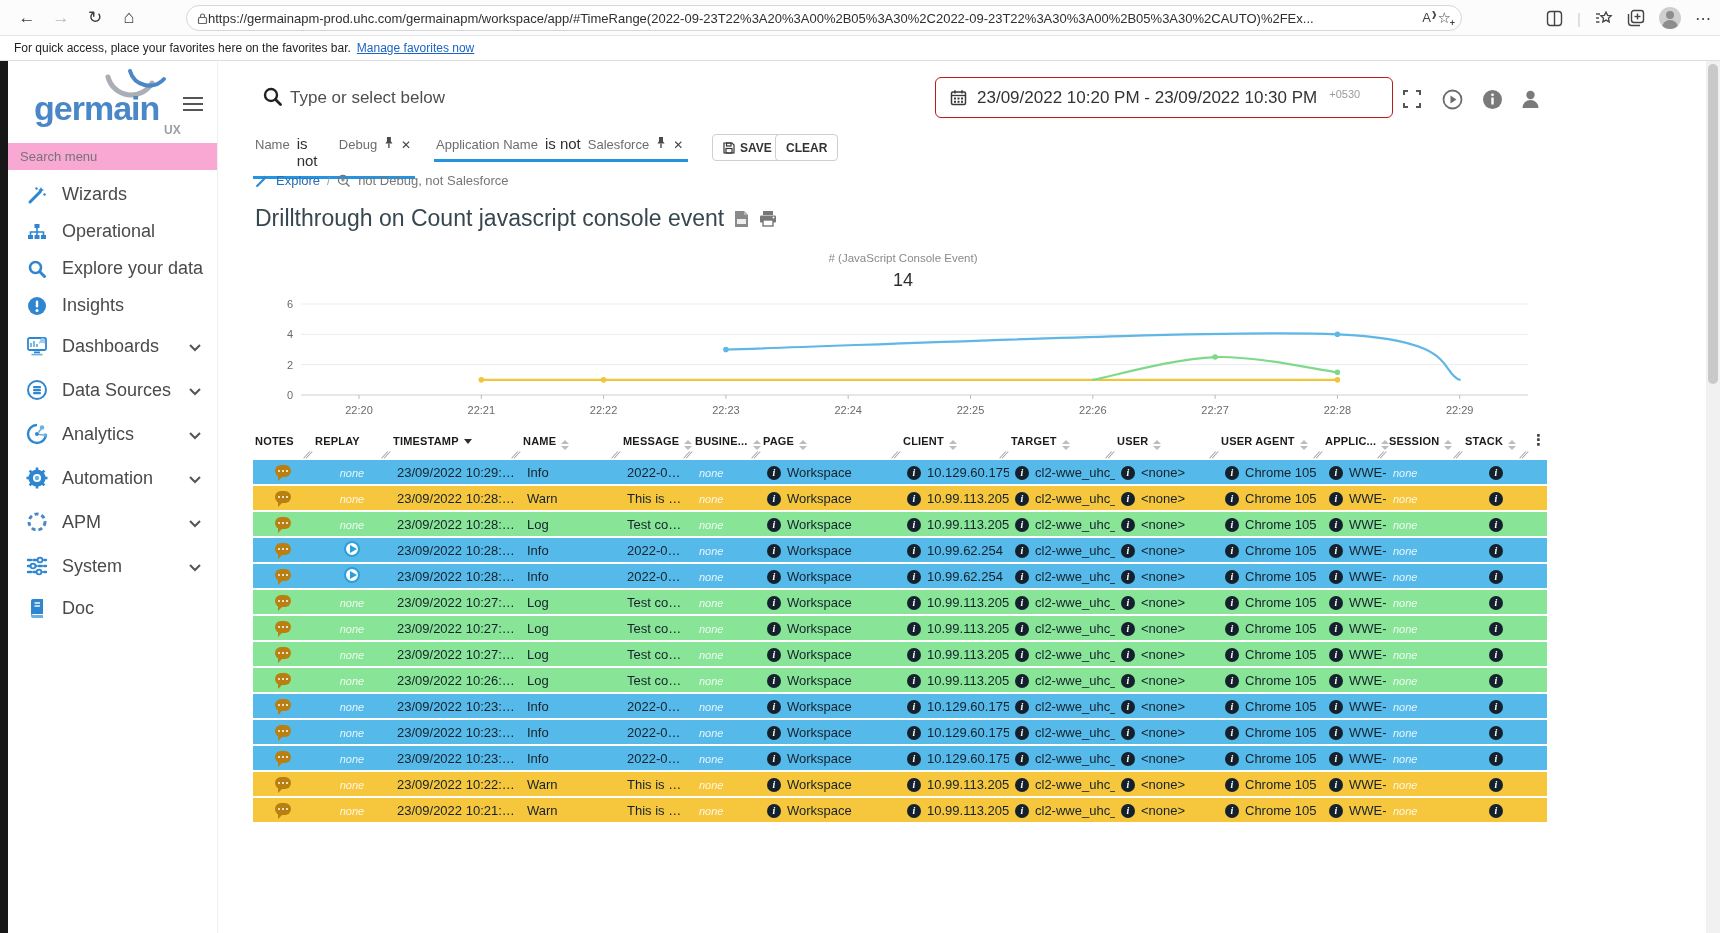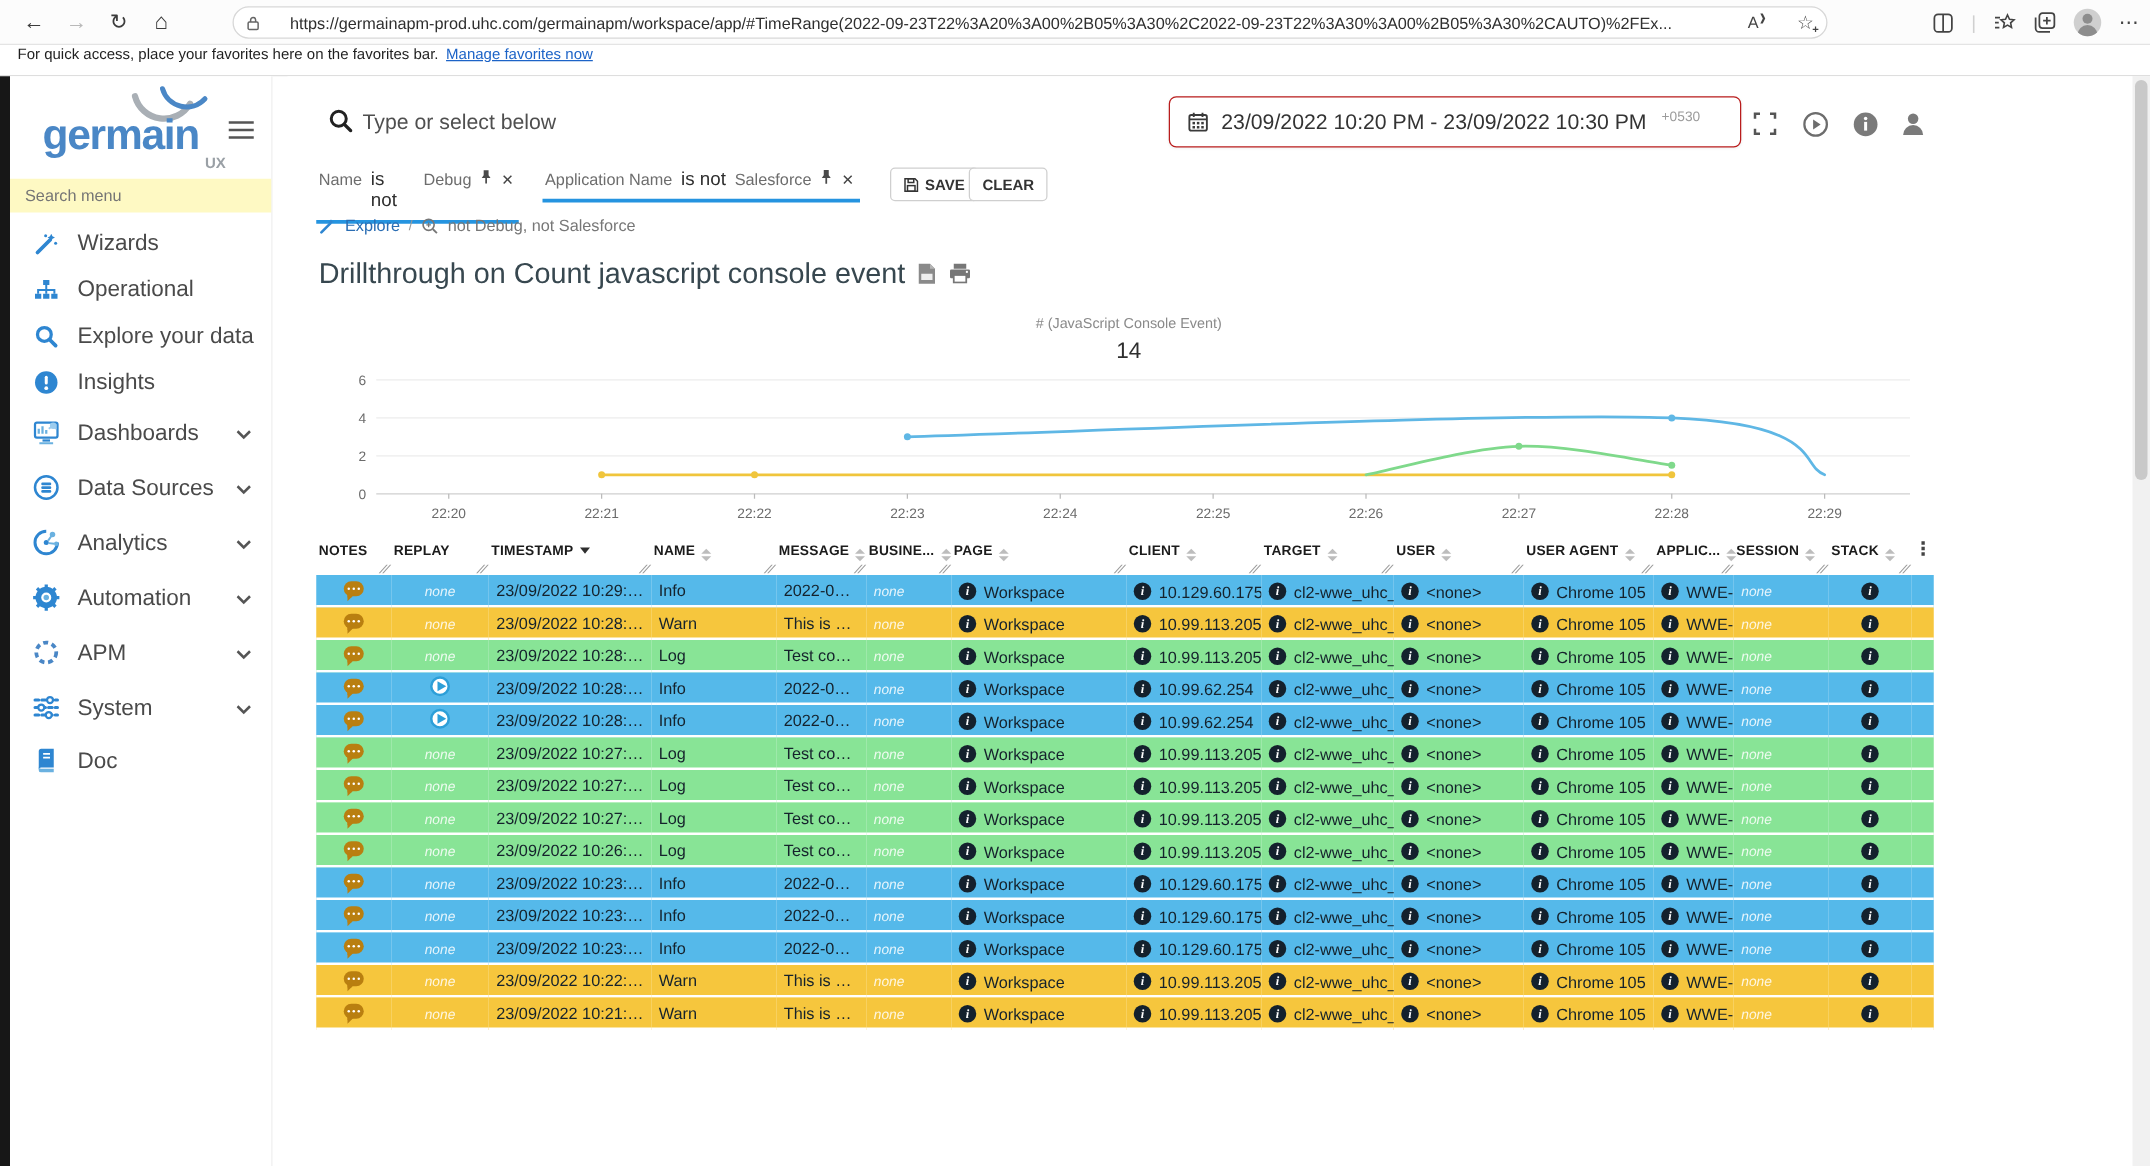--- a/index.html
+++ b/index.html
@@ -6,49 +6,49 @@
   html,body{margin:0;padding:0}
   body{width:1720px;height:933px;overflow:hidden;background:#fff;
        font-family:"Liberation Sans","DejaVu Sans",sans-serif;color:#222}
 
   
   .browser-bar{position:absolute;top:0;left:0;width:1720px;height:36px;background:#fcfcfc;
                border-bottom:1px solid #e4e4e4;display:flex;align-items:center}
   .nav-ic{width:34px;text-align:center;font-size:17px;color:#3c3c3c;cursor:pointer}
   .nav-ic.dis{color:#b9b9b9}
   .url-pill{position:absolute;left:186px;top:5px;width:1276px;height:26px;border:1px solid #d7d7d7;
-            border-radius:14px;background:#fff;display:flex;align-items:center;padding:0 10px;gap:24px}
+            border-radius:14px;background:#fff;display:flex;align-items:center;padding:0 10px;gap:0}
   .url-text{flex:1;font-size:13px;color:#2f2f2f;white-space:nowrap;overflow:hidden;text-overflow:ellipsis}
   .pill-ic{font-size:13px;color:#444;flex:0 0 auto;cursor:pointer}
   .chrome-right{position:absolute;right:8px;top:0;height:36px;display:flex;align-items:center;gap:14px}
   .chrome-right .sep{color:#d0d0d0;font-size:15px}
   .avatar{width:22px;height:22px;border-radius:50%;background:#cfcfcf;position:relative;overflow:hidden;cursor:pointer}
   .avatar::before{content:"";position:absolute;left:7px;top:4px;width:8px;height:8px;border-radius:50%;background:#8d8d8d}
   .avatar::after{content:"";position:absolute;left:3px;top:13px;width:16px;height:10px;border-radius:8px 8px 0 0;background:#8d8d8d}
 
   
   .fav-bar{position:absolute;top:36px;left:0;width:1720px;height:25px;background:#fff;
-           border-bottom:1px solid #dedede;display:flex;padding-left:14px;font-size:12px;color:#1f1f1f;gap:6px}
+           border-bottom:1px solid #dedede;display:flex;align-items:center;padding-left:14px;font-size:12px;color:#1f1f1f;gap:6px}
   .fav-link{color:#1c63c7;text-decoration:underline;cursor:pointer}
 
   
   .edge-strip{position:absolute;top:61px;left:0;width:8px;height:872px;background:#171717}
   .sidebar{position:absolute;top:61px;left:8px;width:210px;height:872px;background:#fff;border-right:1px solid #f0f0f0}
   .content{position:absolute;top:61px;left:230px;width:1476px;height:872px;background:#fff}
   .scrollbar{position:absolute;top:61px;right:0;width:14px;height:872px;background:#f1f1f1}
   .scroll-thumb{position:absolute;top:3px;left:2px;width:10px;height:320px;border-radius:5px;background:#c9c9c9}
 
   
   .logo-wrap{position:relative;height:80px}
   .logo-text{position:absolute;left:26px;top:28px;font-size:34px;font-weight:bold;color:#4a87c6;letter-spacing:-1px}
   .logo-sub{position:absolute;left:156px;top:62px;font-size:12px;color:#9aa0a6;font-weight:bold}
   .logo-swoosh{position:absolute;left:92px;top:6px}
   .hamburger{position:absolute;right:14px;top:32px;width:20px;cursor:pointer}
   .hamburger i{display:block;height:2px;background:#555;margin:4px 0}
-  .side-search{margin-top:2px;width:100%;height:27px;background:#fef9c3;border:none;outline:none;
+  .side-search{margin-top:2px;width:100%;height:27px;background:#f9a8d4;border:none;outline:none;
                padding-left:12px;font-size:13px;color:#666;font-family:inherit}
   .menu{margin-top:6px}
   .mi{display:flex;align-items:center;height:37px;padding-left:18px;cursor:pointer;color:#4a4a4a;font-size:18px}
   .mi.exp{height:44px}
   .mi .ic{width:22px;height:22px;margin-right:14px;flex:0 0 auto;display:flex;align-items:center;justify-content:center}
   .mi .chev{margin-left:auto;margin-right:16px}
 
   
   .big-search-ic{position:absolute;left:33px;top:26px}
   .big-search{position:absolute;left:58px;top:22px;width:620px;height:30px;border:none;outline:none;

